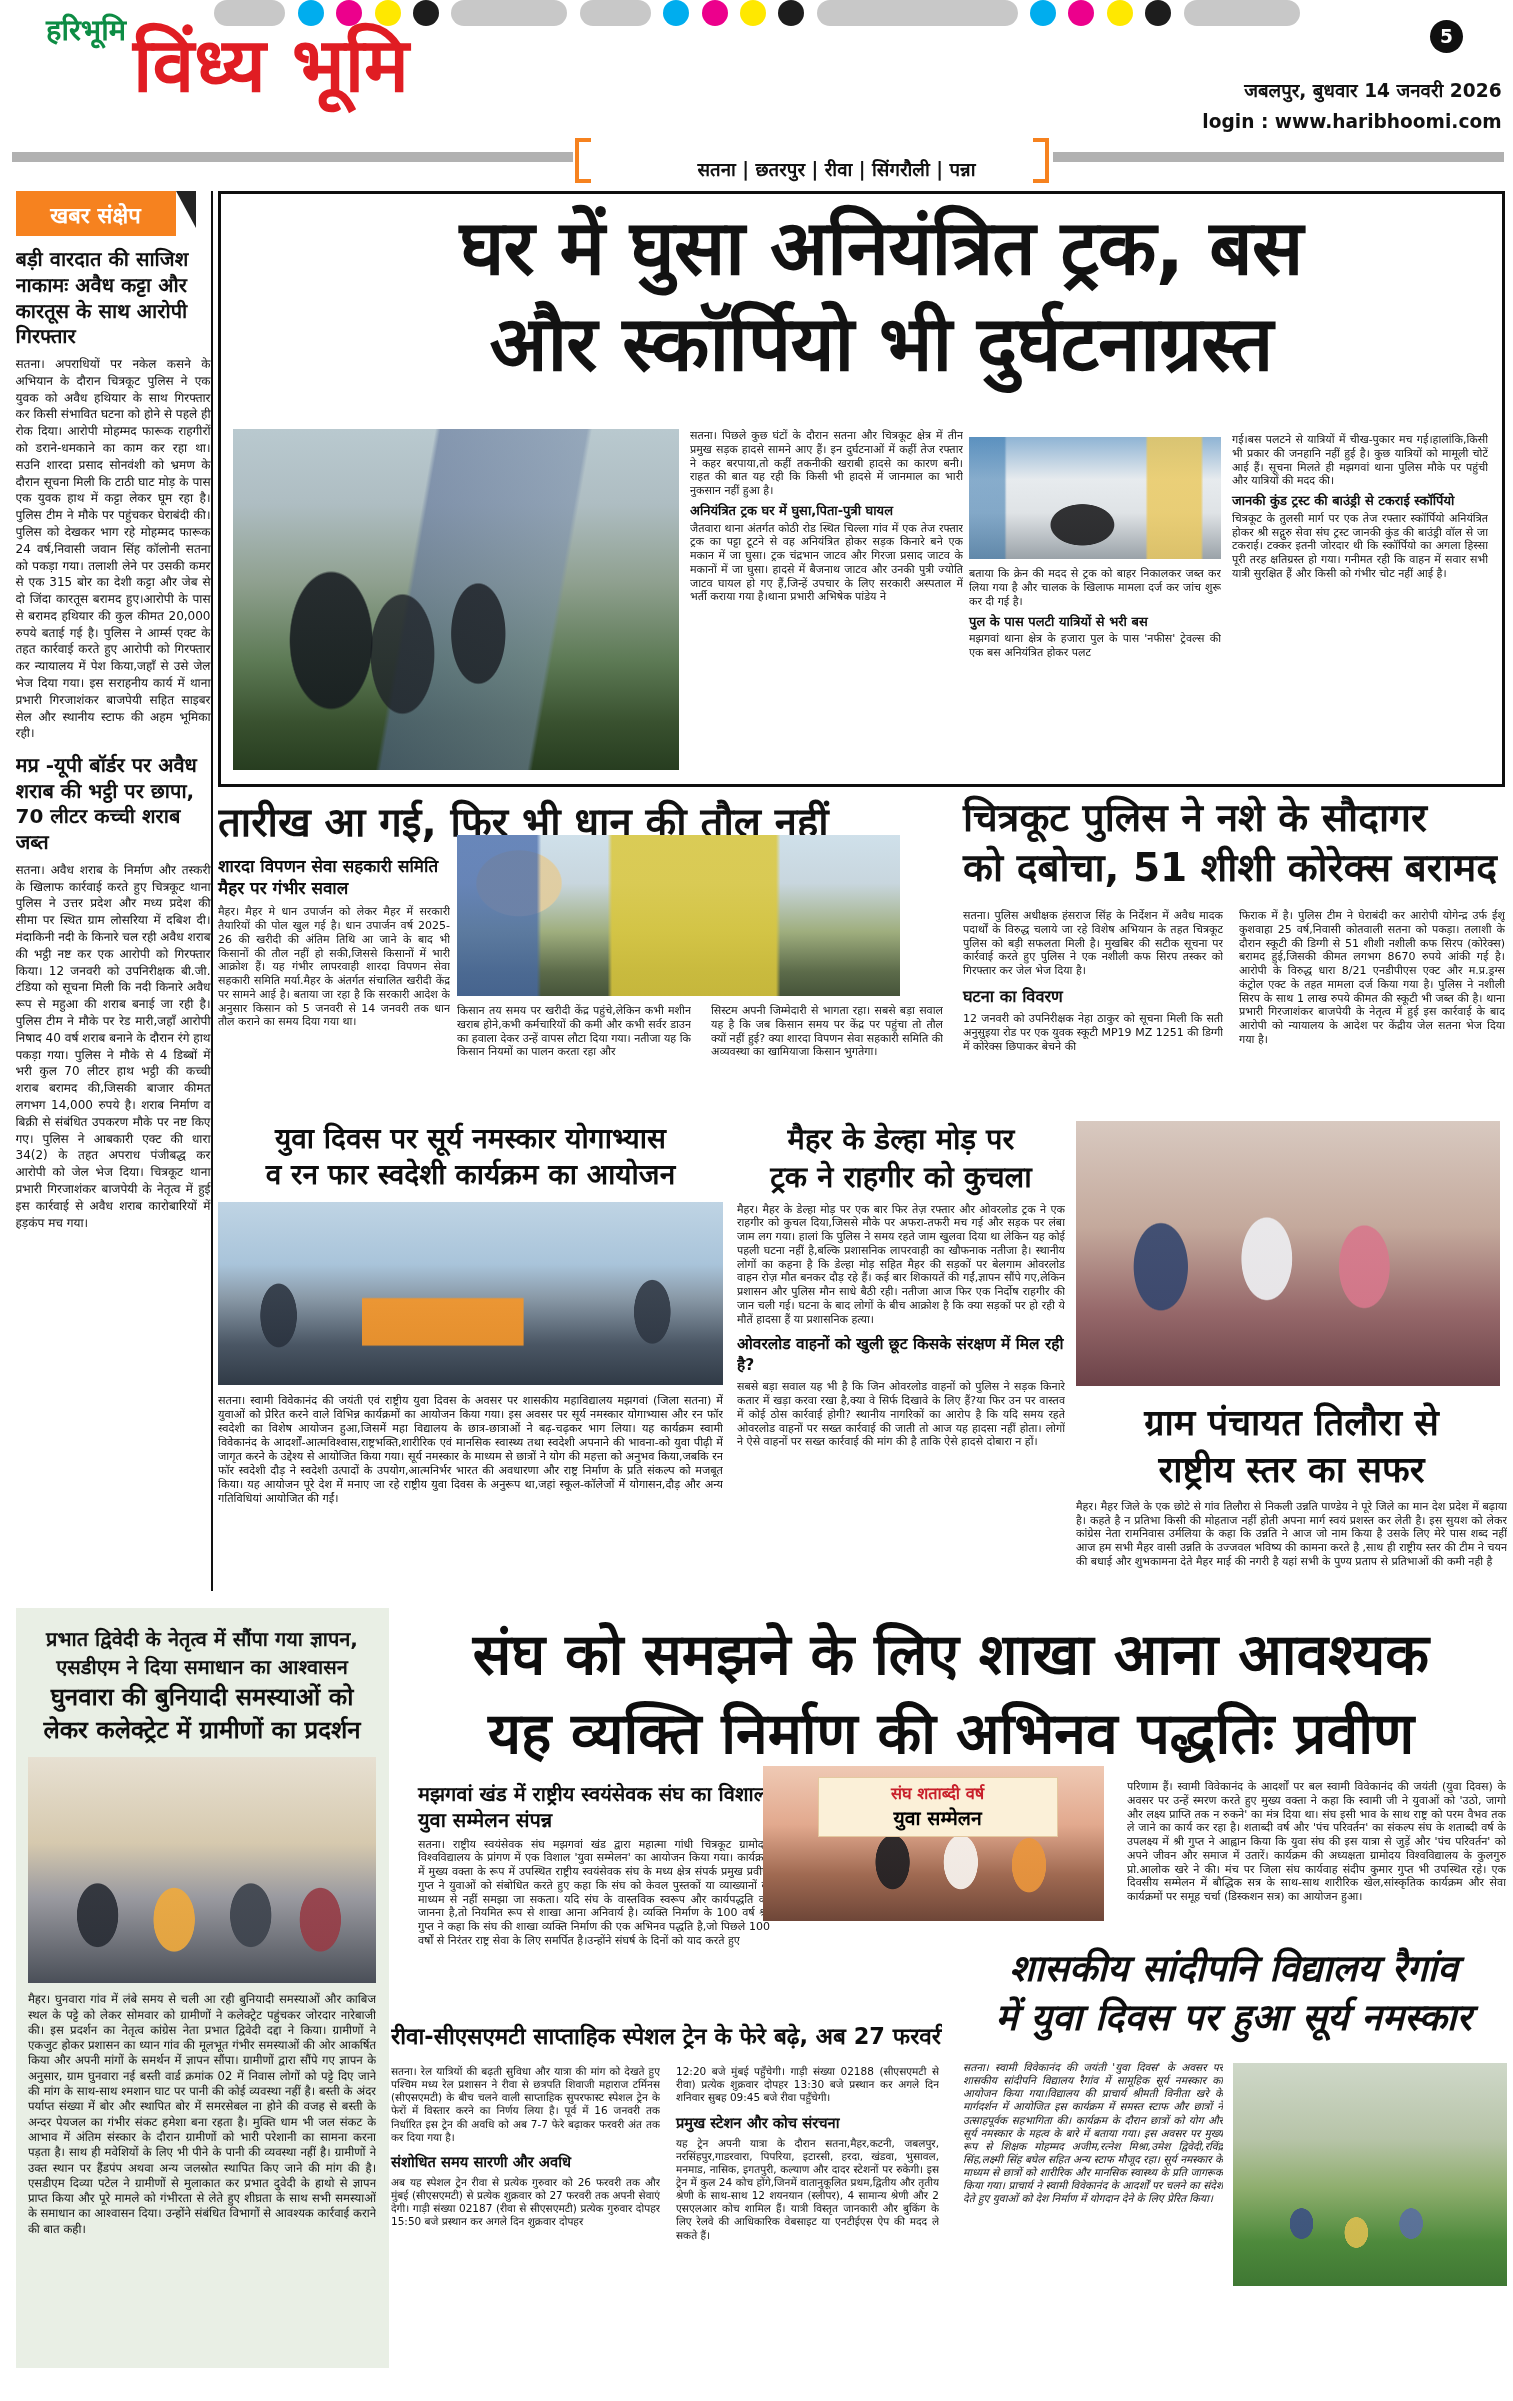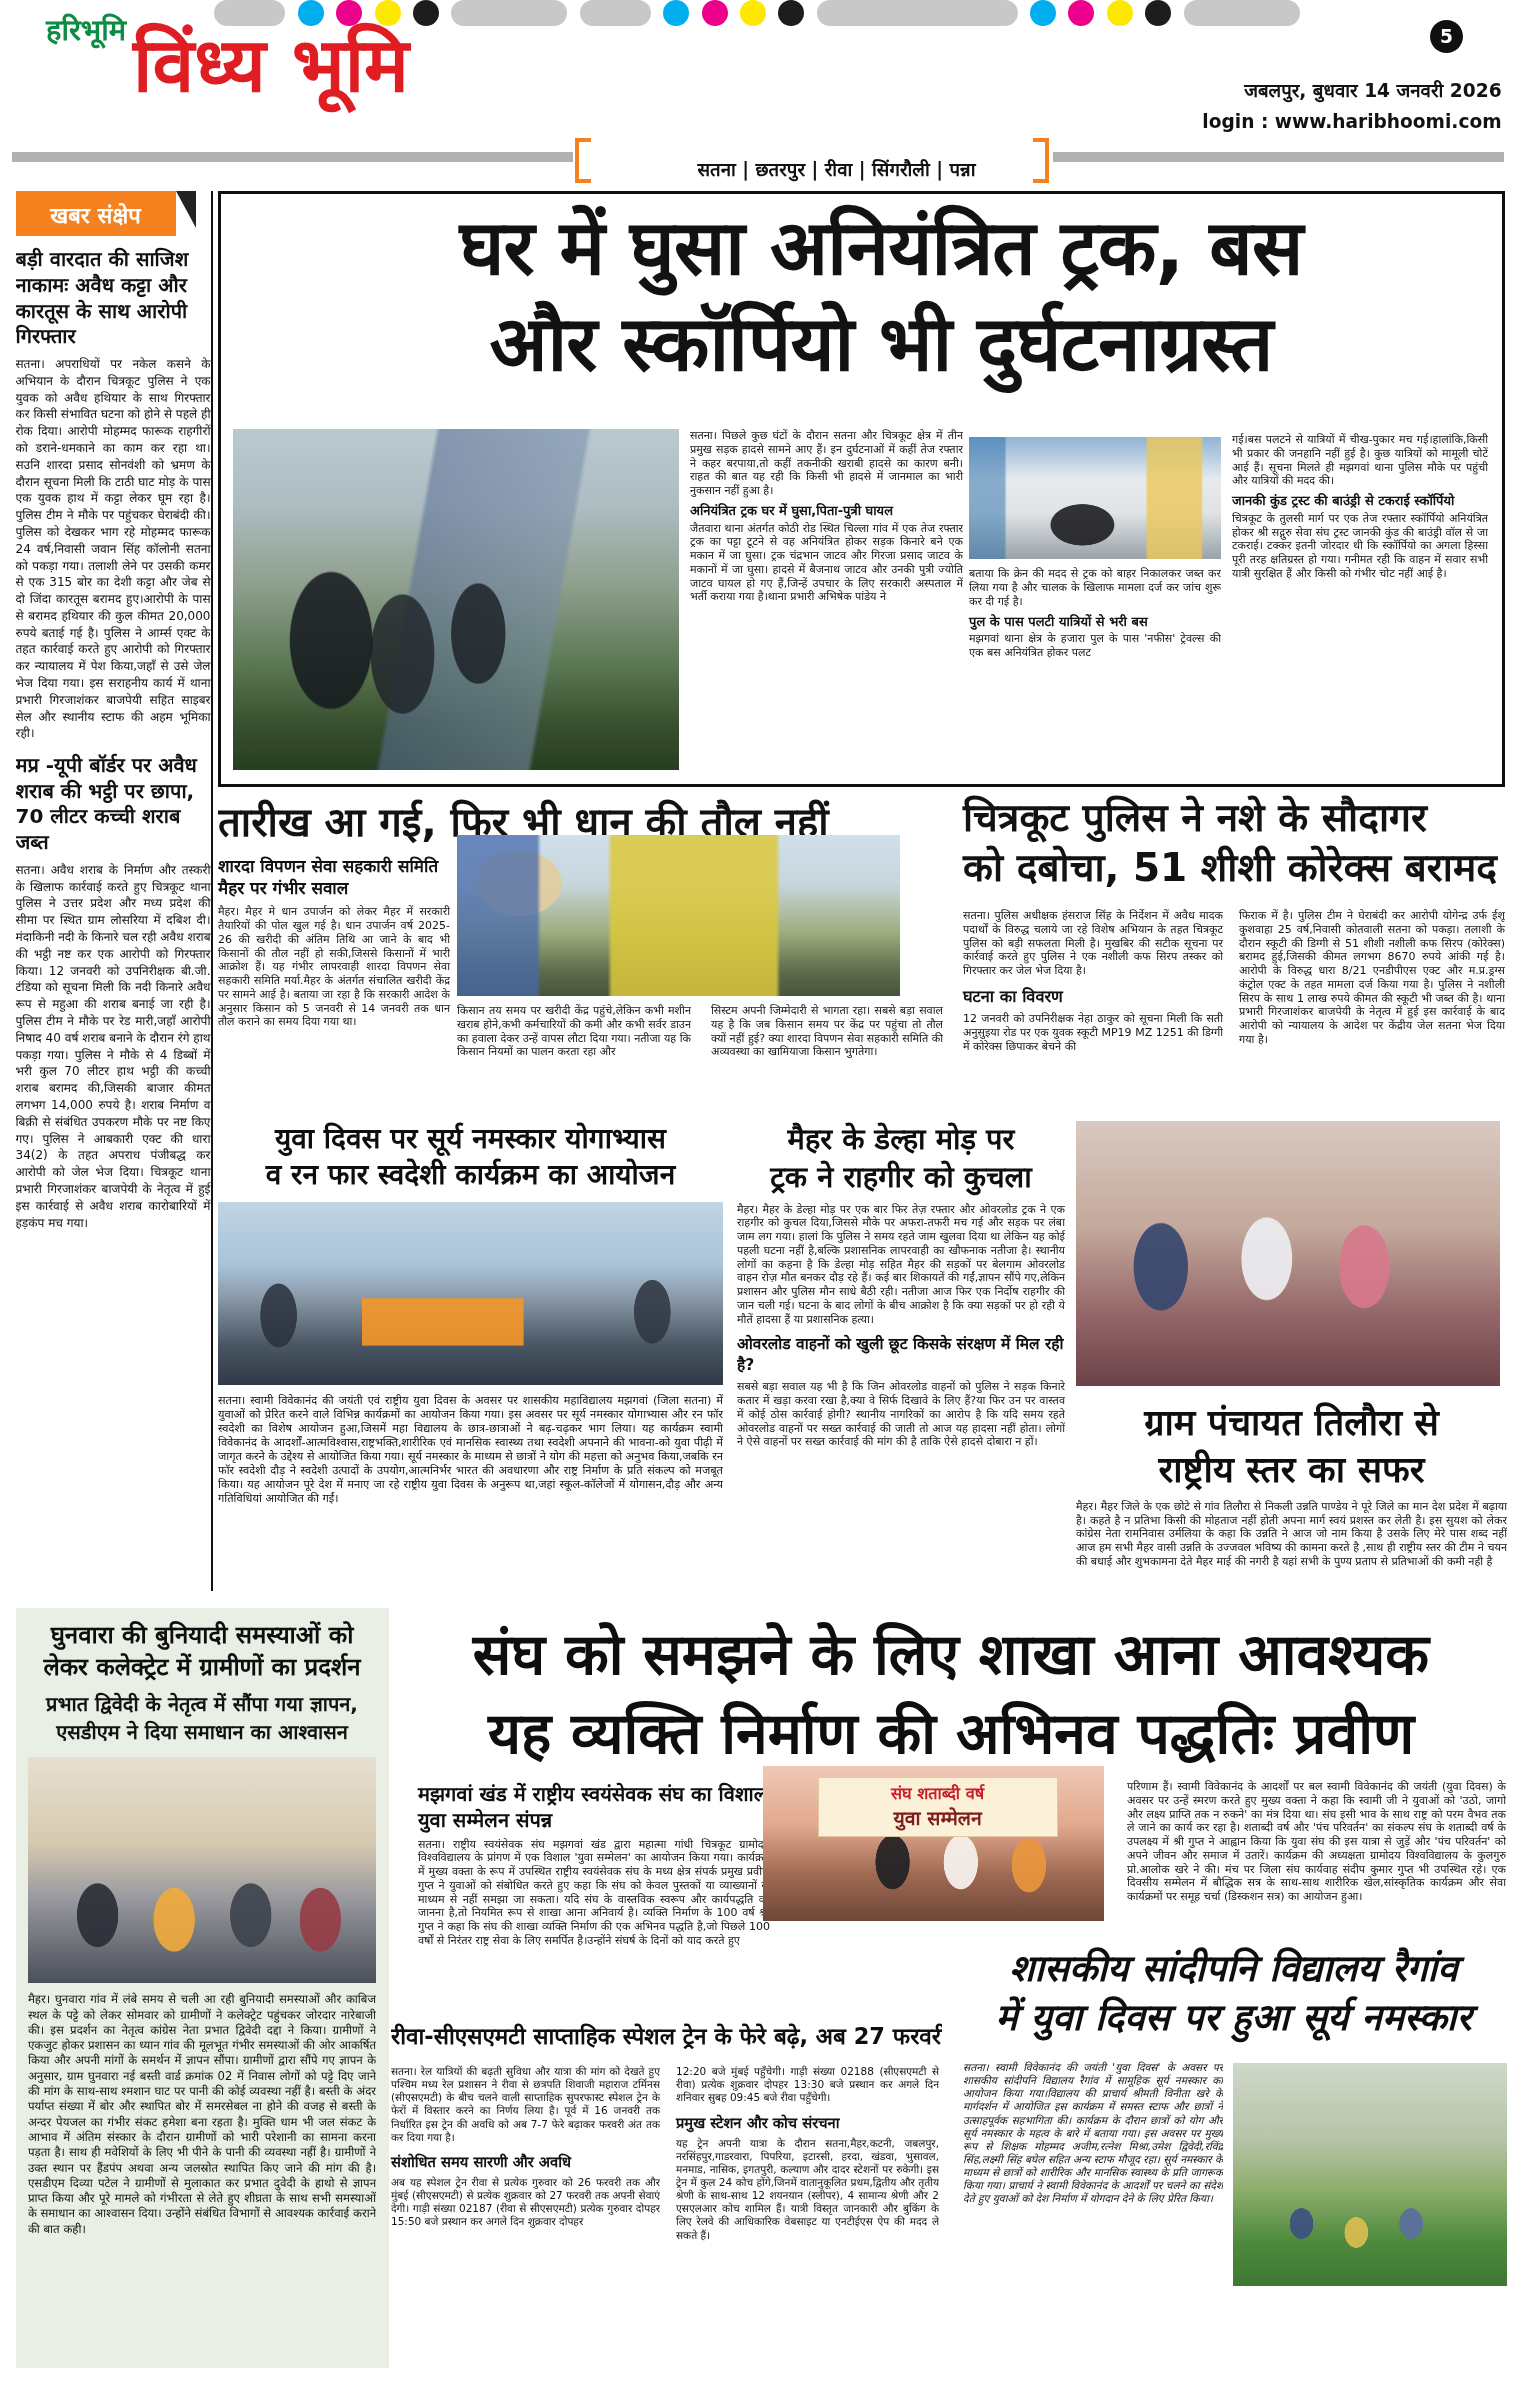--- a/index.html
+++ b/index.html
@@ -39,21 +39,21 @@
   .sech-lg{font-size:39px;line-height:1.28;font-weight:800;}
   .colsub{font-size:17px;line-height:1.3;font-weight:800;margin-bottom:6.2px;}
   .insub{font-size:16.3px;font-weight:800;margin:7.7px 0 4.6px;}
   .dot{width:26px;height:26px;border-radius:50%;}
   .pill{height:26px;border-radius:13px;background:#c8c8c8;}
   .regrow{position:absolute;left:0;top:3044;width:1514px;display:flex;align-items:center;
           justify-content:center;gap:12.4px;}
   .bannerbox{position:absolute;left:16%;top:7%;width:68%;padding:4.6px 3.1px;background:#fbf0d8;
              text-align:center;border:0.8px solid #e4c9a0;}
   .bannerbox .b1{color:#c81f2a;font-weight:800;font-size:16.3px;}
-  .bannerbox .b2{color:#7f1d1d;font-weight:800;font-size:19.4px;}
+  .bannerbox .b2{color:#000000;font-weight:800;font-size:19.4px;}
 </style>
 </head>
 <body>
 
 <div id="page">
 
   <div class="abs" id="logo" style="left:46px;top:15.5px;">हरिभूमि</div>
   <div class="abs" id="masthead-title" style="left:133px;top:28px;">विंध्य भूमि</div>
   <div class="abs" id="pagenum" style="left:1430px;top:20px;">5</div>
   <div class="abs mastline" style="right:12.4px;top:77px;">जबलपुर, बुधवार 14 जनवरी 2026</div>
@@ -164,22 +164,22 @@
            radial-gradient(46px 74px at 20% 55%, rgba(52,70,110,.9) 58%, transparent 60%),
            radial-gradient(43px 70px at 45% 52%, rgba(235,235,238,.95) 58%, transparent 60%),
            radial-gradient(43px 70px at 68% 55%, rgba(215,120,140,.9) 58%, transparent 60%),
            linear-gradient(180deg,#d8c9c0 0%,#c4a99c 40%,#96686a 72%,#6b4248 100%);"></div>
     <div class="ctr hl" style="margin-top:279px;font-size:36px;line-height:1.3;">ग्राम पंचायत तिलौरा से</div>
     <div class="ctr hl" style="font-size:36px;line-height:1.3;">राष्ट्रीय स्तर का सफर</div>
     <div class="b" style="margin-top:6.2px;font-size:11px;">मैहर। मैहर जिले के एक छोटे से गांव तिलौरा से निकली उन्नति पाण्डेय ने पूरे जिले का मान देश प्रदेश में बढ़ाया है। कहते है न प्रतिभा किसी की मोहताज नहीं होती अपना मार्ग स्वयं प्रशस्त कर लेती है। इस सुयश को लेकर कांग्रेस नेता रामनिवास उर्मलिया के कहा कि उन्नति ने आज जो नाम किया है उसके लिए मेरे पास शब्द नहीं आज हम सभी मैहर वासी उन्नति के उज्जवल भविष्य की कामना करते है ,साथ ही राष्ट्रीय स्तर की टीम ने चयन की बधाई और शुभकामना देते मैहर माई की नगरी है यहां सभी के पुण्य प्रताप से प्रतिभाओं की कमी नही है</div>
   </div>
 
   <div class="abs" style="left:15.5px;top:1608px;width:373px;height:760px;background:var(--panel);padding:11px 12.4px;box-sizing:border-box;">
+    <div class="ctr" style="font-size:20px;line-height:1.4;font-weight:700;margin-top:6.2px;">प्रभात द्विवेदी के नेतृत्व में सौंपा गया ज्ञापन, एसडीएम ने दिया समाधान का आश्वासन</div>
     <div class="ctr hl" style="font-size:24px;line-height:1.35;">घुनवारा की बुनियादी समस्याओं को लेकर कलेक्ट्रेट में ग्रामीणों का प्रदर्शन</div>
-    <div class="ctr" style="font-size:20px;line-height:1.4;font-weight:700;margin-top:6.2px;">प्रभात द्विवेदी के नेतृत्व में सौंपा गया ज्ञापन, एसडीएम ने दिया समाधान का आश्वासन</div>
     <div class="ph" style="position:relative;left:0;top:0;margin:11px 0 9.3px;width:348px;height:226px;
          background:
            radial-gradient(35px 54px at 20% 70%, rgba(40,44,52,.9) 58%, transparent 60%),
            radial-gradient(35px 54px at 42% 72%, rgba(240,170,60,.9) 58%, transparent 60%),
            radial-gradient(35px 54px at 64% 70%, rgba(60,66,76,.9) 58%, transparent 60%),
            radial-gradient(35px 54px at 84% 72%, rgba(150,60,70,.9) 58%, transparent 60%),
            linear-gradient(180deg,#e7e0d2 0%,#d6c9ae 38%,#9a9aa0 62%,#4a4f58 100%);"></div>
     <div class="b" style="font-size:11.6px;line-height:1.32;">मैहर। घुनवारा गांव में लंबे समय से चली आ रही बुनियादी समस्याओं और काबिज स्थल के पट्टे को लेकर सोमवार को ग्रामीणों ने कलेक्ट्रेट पहुंचकर जोरदार नारेबाजी की। इस प्रदर्शन का नेतृत्व कांग्रेस नेता प्रभात द्विवेदी दद्दा ने किया। ग्रामीणों ने एकजुट होकर प्रशासन का ध्यान गांव की मूलभूत गंभीर समस्याओं की ओर आकर्षित किया और अपनी मांगों के समर्थन में ज्ञापन सौंपा। ग्रामीणों द्वारा सौंपे गए ज्ञापन के अनुसार, ग्राम घुनवारा नई बस्ती वार्ड क्रमांक 02 में निवास लोगों को पट्टे दिए जाने की मांग के साथ-साथ श्मशान घाट पर पानी की कोई व्यवस्था नहीं है। बस्ती के अंदर पर्याप्त संख्या में बोर और स्थापित बोर में समरसेबल ना होने की वजह से बस्ती के अन्दर पेयजल का गंभीर संकट हमेशा बना रहता है। मुक्ति धाम भी जल संकट के आभाव में अंतिम संस्कार के दौरान ग्रामीणों को भारी परेशानी का सामना करना पड़ता है। साथ ही मवेशियों के लिए भी पीने के पानी की व्यवस्था नहीं है। ग्रामीणों ने उक्त स्थान पर हैंडपंप अथवा अन्य जलस्रोत स्थापित किए जाने की मांग की है। एसडीएम दिव्या पटेल ने ग्रामीणों से मुलाकात कर प्रभात दुवेदी के हाथो से ज्ञापन प्राप्त किया और पूरे मामले को गंभीरता से लेते हुए शीघ्रता के साथ सभी समस्याओं के समाधान का आश्वासन दिया। उन्होंने संबंधित विभागों से आवश्यक कार्रवाई कराने की बात कही।</div>
   </div>
 

